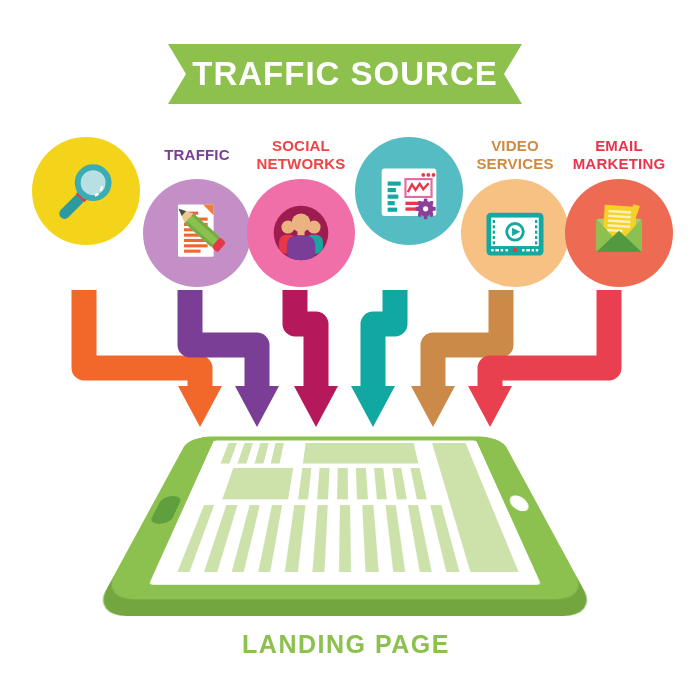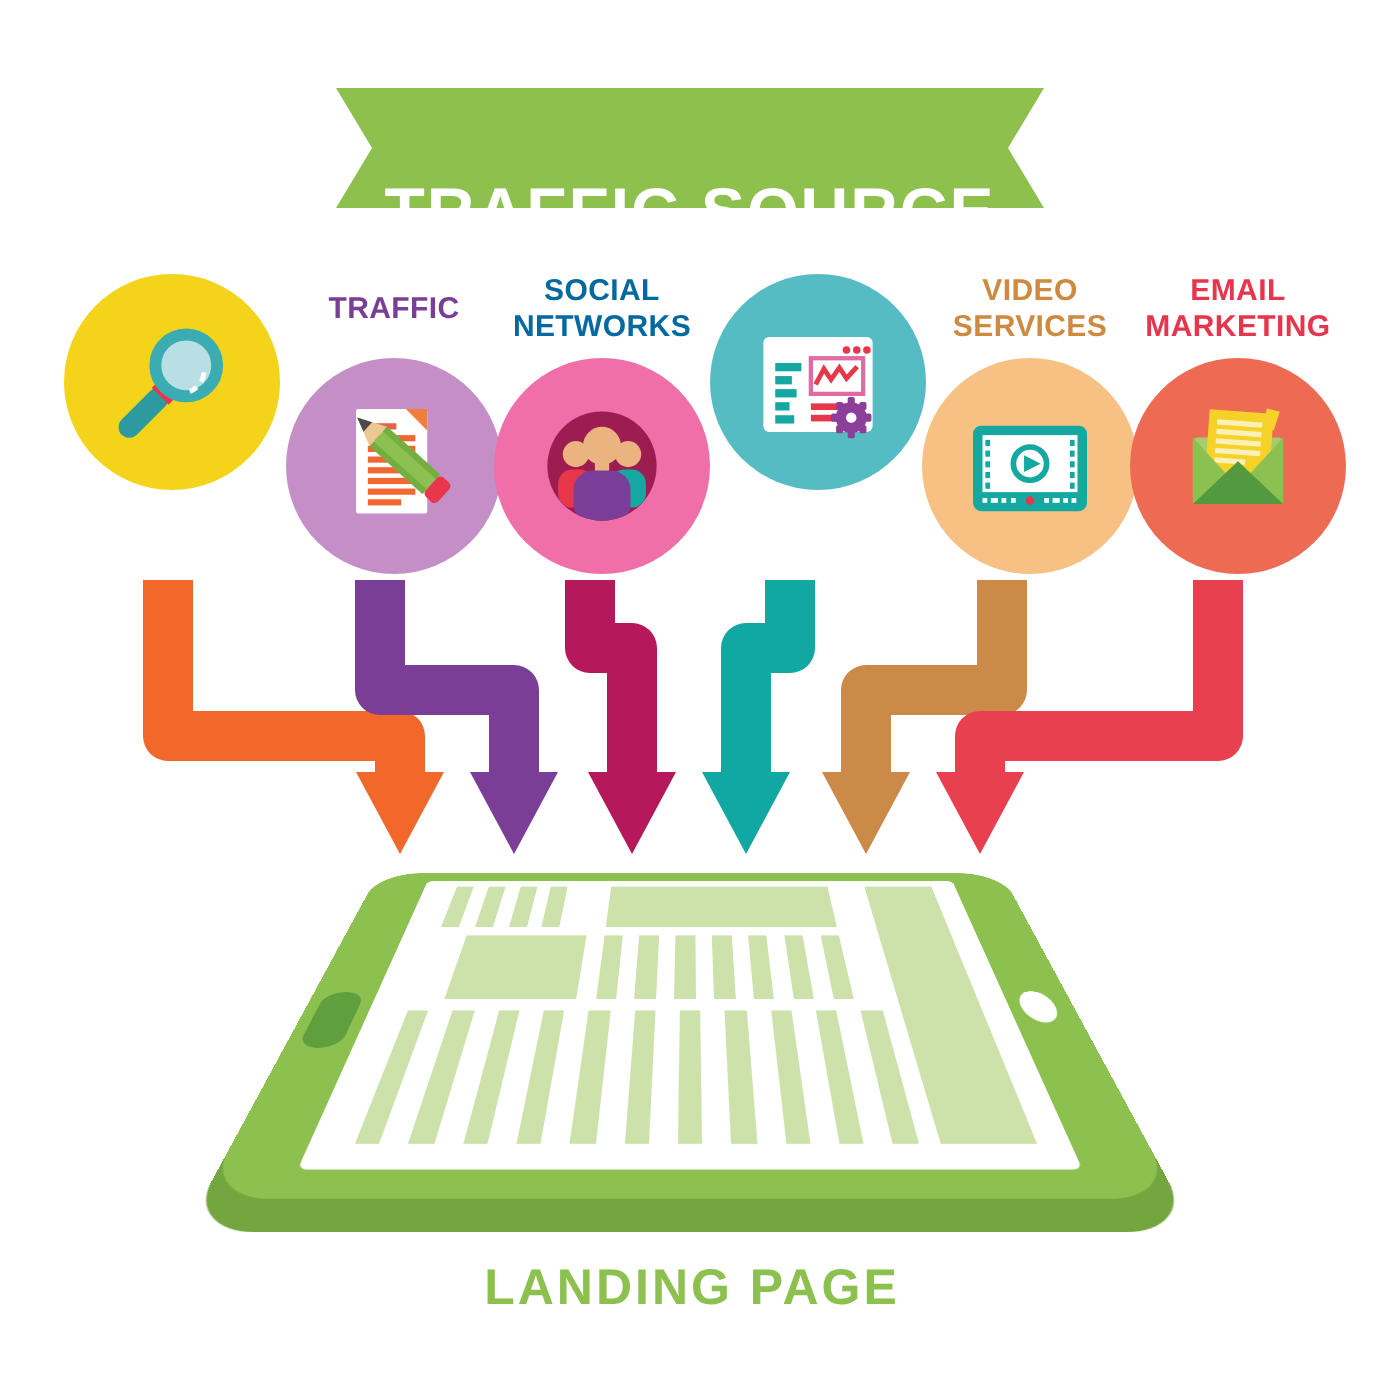--- a/index.html
+++ b/index.html
@@ -3,21 +3,21 @@
 <meta charset="utf-8">
 <style>
   html,body{margin:0;padding:0;background:#fff;}
   #stage{position:relative;width:692px;height:692px;background:#fff;overflow:hidden;
          font-family:"Liberation Sans",sans-serif;}
   .layer{position:absolute;left:0;top:0;width:692px;height:692px;}
 
   
   #banner-title{position:absolute;left:168px;top:44px;width:354px;height:60px;
     display:flex;align-items:center;justify-content:center;
-    color:#fff;font-weight:bold;font-size:33px;letter-spacing:1px;margin-top:32px;}
+    color:#fff;font-weight:bold;font-size:33px;letter-spacing:1px;}
 
   
   .col{position:absolute;top:134px;width:114px;text-align:center;}
   .src-label{height:42px;display:flex;align-items:center;justify-content:center;
     font-weight:bold;font-size:15px;line-height:1.2;white-space:pre-line;letter-spacing:.2px;}
   .src-circle{margin:3px auto 0;width:108px;height:108px;border-radius:50%;
     display:flex;align-items:center;justify-content:center;}
   .src-circle svg{width:76px;height:76px;}
 
   
@@ -99,21 +99,21 @@
           <rect x="29" y="16" width="11" height="30" fill="#8cc152"></rect>
           <rect x="29" y="16" width="2.6" height="30" fill="#74ad40"></rect>
           <rect x="37.4" y="16" width="2.6" height="30" fill="#74ad40"></rect>
           <rect x="29" y="46" width="11" height="7" rx="2" fill="#e8374a"></rect>
         </g>
       </svg>
     </div>
   </div>
 
   <div class="col" style="left:244px">
-    <div class="src-label" style="color: #0369a1; text-align: center;">SOCIAL
+    <div class="src-label" style="color: #ef4444; text-align: center;">SOCIAL
 NETWORKS</div>
     <div class="src-circle" style="background: rgb(240, 111, 168);">
       <svg viewBox="0 0 64 64">
         <defs>
             <clipPath id="pplclip">
               <circle cx="32" cy="32" r="23"></circle>
             </clipPath>
           </defs>
         <circle cx="32" cy="32" r="23" fill="#9d1d50"></circle>
         <g clip-path="url(#pplclip)">

